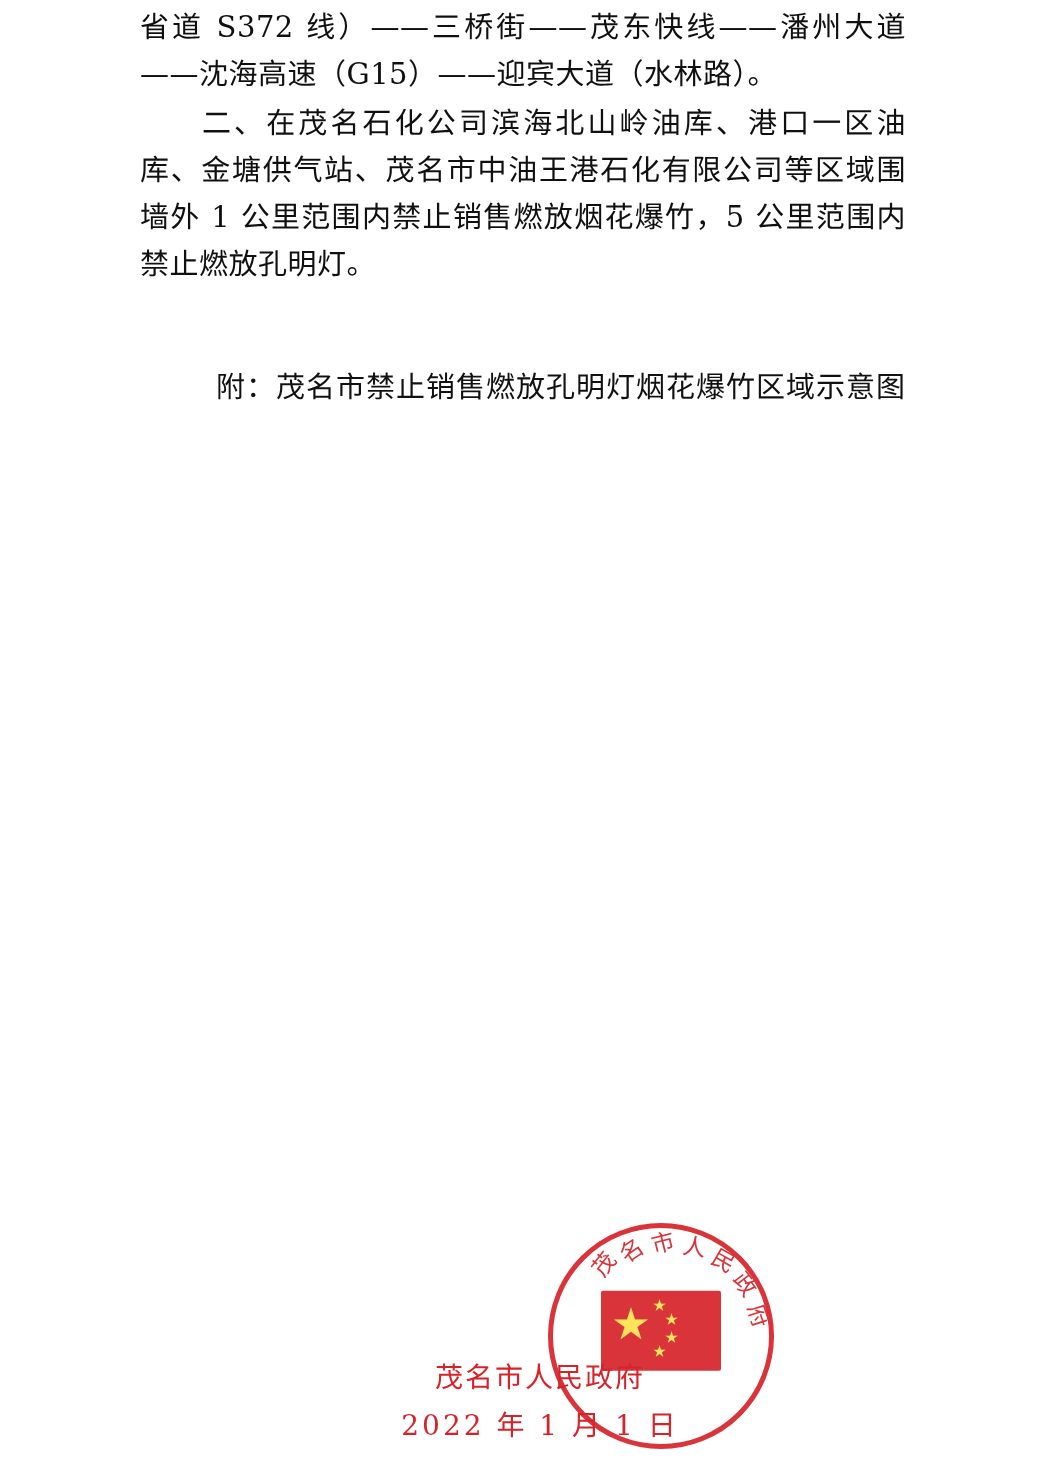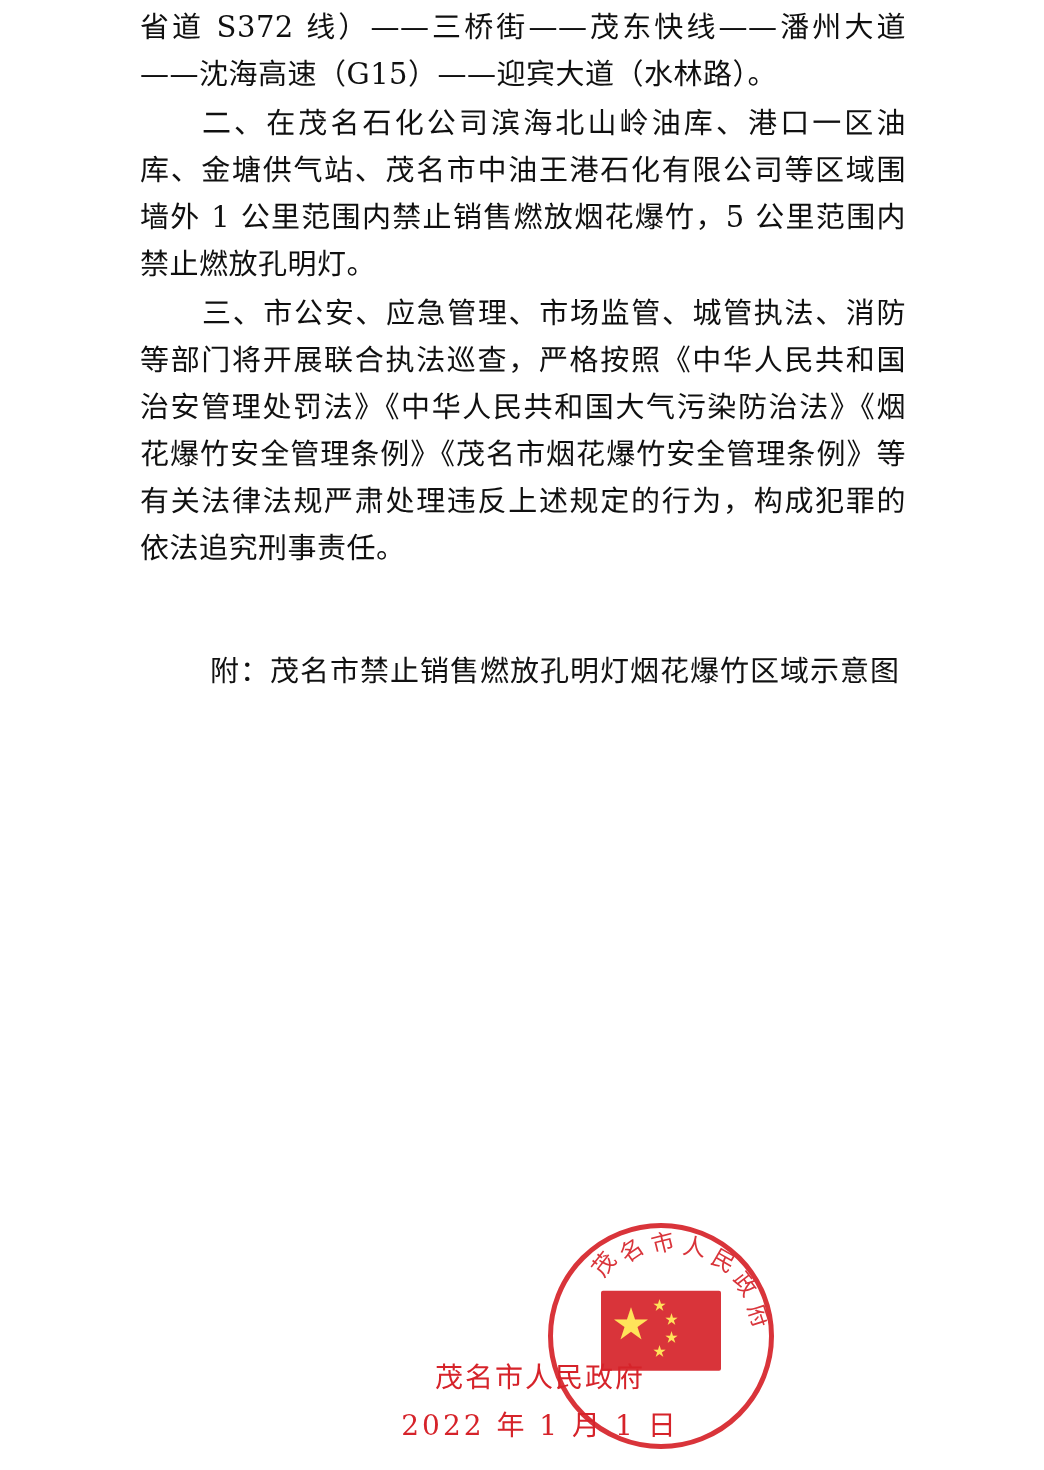--- a/index.html
+++ b/index.html
@@ -43,20 +43,21 @@
   }
   .spacer-mid { height: 30px; }
   .spacer-large { height: 44px; }
 
   .attach {
     margin: 0;
     font-size: 29px;
     line-height: 47px;
     text-indent: 70px;
     letter-spacing: 1px;
+    text-align: right;
   }
 
   
   .seal-area {
     position: absolute;
     left: 0;
     top: 1215px;
     width: 1044px;
     height: 255px;
   }
@@ -142,21 +143,20 @@
 <body>
 
 <div class="page">
 
   <div class="doc-body">
 
     <p class="para cont">省道 S372 线）——三桥街——茂东快线——潘州大道——沈海高速（G15）——迎宾大道（水林路）。</p>
 
     <p class="para indent">二、在茂名石化公司滨海北山岭油库、港口一区油库、金塘供气站、茂名市中油王港石化有限公司等区域围墙外 1 公里范围内禁止销售燃放烟花爆竹，5 公里范围内禁止燃放孔明灯。</p>
 
-    <p class="para indent">三、市公安、应急管理、市场监管、城管执法、消防等部门将开展联合执法巡查，严格按照《中华人民共和国治安管理处罚法》《中华人民共和国大气污染防治法》《烟花爆竹安全管理条例》《茂名市烟花爆竹安全管理条例》等有关法律法规严肃处理违反上述规定的行为，构成犯罪的依法追究刑事责任。</p>
 
 
 
 
     <div class="spacer-mid"></div>
 
 
 
     <div class="spacer-large"></div>
 

